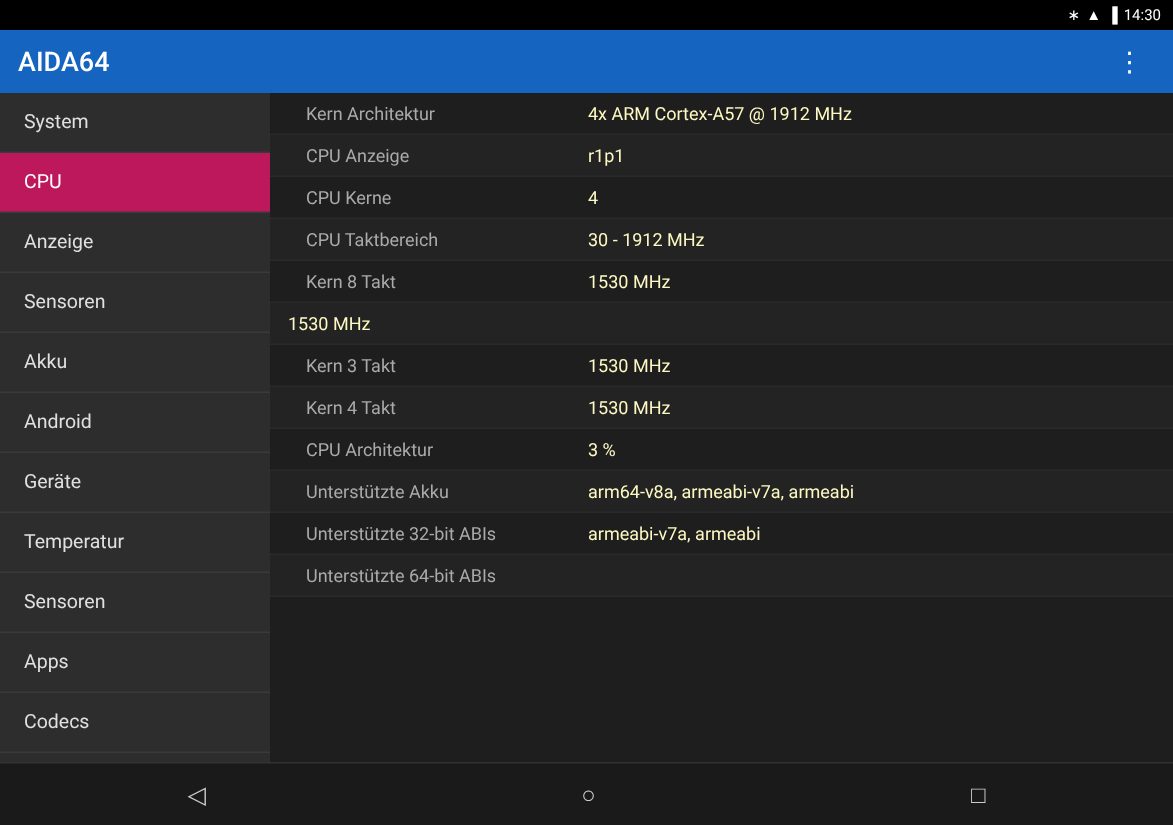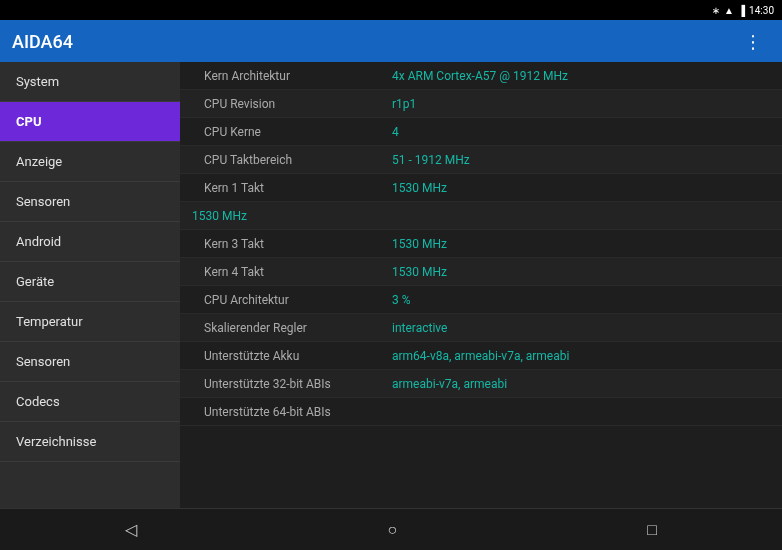--- a/index.html
+++ b/index.html
@@ -71,23 +71,22 @@
       height: 40px;
       display: flex;
       align-items: center;
       padding: 0 16px;
       color: #e0e0e0;
       font-size: 13px;
       cursor: pointer;
       border-bottom: 1px solid #3a3a3a;
     }
     .sidebar-item.active {
-      background: #6d28d9;
-      color: white;
-      font-weight: bold;
+      background: #be185d;
+      color: white;
     }
 
     
     .detail-panel {
       flex: 1;
       background: #1e1e1e;
       overflow-y: auto;
     }
     .detail-row {
       display: flex;
@@ -103,21 +102,21 @@
       background: #1e1e1e;
     }
     .detail-label {
       width: 200px;
       padding-left: 12px;
       color: #aaa;
       font-size: 12px;
       flex-shrink: 0;
     }
     .detail-value {
-      color: #14b8a6;
+      color: #fef9c3;
       font-size: 12px;
       flex: 1;
     }
 
     
     .bottom-nav {
       height: 42px;
       background: #1a1a1a;
       display: flex;
       align-items: center;
@@ -154,67 +153,65 @@
   <span class="top-bar-menu">⋮</span>
 </div>
 
 <div class="main-content">
 
   <div class="sidebar" id="sidebar">
   <div class="sidebar-item">System</div>
       <div class="sidebar-item active">CPU</div>
       <div class="sidebar-item">Anzeige</div>
       <div class="sidebar-item">Sensoren</div>
+      <div class="sidebar-item">Akku</div>
       <div class="sidebar-item">Android</div>
       <div class="sidebar-item">Geräte</div>
       <div class="sidebar-item">Temperatur</div>
       <div class="sidebar-item">Sensoren</div>
+      <div class="sidebar-item">Apps</div>
       <div class="sidebar-item">Codecs</div>
       <div class="sidebar-item">Verzeichnisse</div>
     </div>
 
   <div class="detail-panel" id="detail-panel">
   <div class="detail-row">
         <span class="detail-label">Kern Architektur</span>
         <span class="detail-value">4x ARM Cortex-A57 @ 1912 MHz</span>
       </div>
       <div class="detail-row">
-        <span class="detail-label">CPU Revision</span>
+        <span class="detail-label">CPU Anzeige</span>
         <span class="detail-value">r1p1</span>
       </div>
       <div class="detail-row">
         <span class="detail-label">CPU Kerne</span>
         <span class="detail-value">4</span>
       </div>
       <div class="detail-row">
         <span class="detail-label">CPU Taktbereich</span>
-        <span class="detail-value">51 - 1912 MHz</span>
-      </div>
-      <div class="detail-row">
-        <span class="detail-label">Kern 1 Takt</span>
+        <span class="detail-value">30 - 1912 MHz</span>
+      </div>
+      <div class="detail-row">
+        <span class="detail-label">Kern 8 Takt</span>
         <span class="detail-value">1530 MHz</span>
       </div>
       <div class="detail-row">
         <span class="detail-value">1530 MHz</span>
       </div>
       <div class="detail-row">
         <span class="detail-label">Kern 3 Takt</span>
         <span class="detail-value">1530 MHz</span>
       </div>
       <div class="detail-row">
         <span class="detail-label">Kern 4 Takt</span>
         <span class="detail-value">1530 MHz</span>
       </div>
       <div class="detail-row">
         <span class="detail-label">CPU Architektur</span>
         <span class="detail-value">3 %</span>
-      </div>
-      <div class="detail-row">
-        <span class="detail-label">Skalierender Regler</span>
-        <span class="detail-value">interactive</span>
       </div>
       <div class="detail-row">
         <span class="detail-label">Unterstützte Akku</span>
         <span class="detail-value">arm64-v8a, armeabi-v7a, armeabi</span>
       </div>
       <div class="detail-row">
         <span class="detail-label">Unterstützte 32-bit ABIs</span>
         <span class="detail-value">armeabi-v7a, armeabi</span>
       </div>
       <div class="detail-row">

